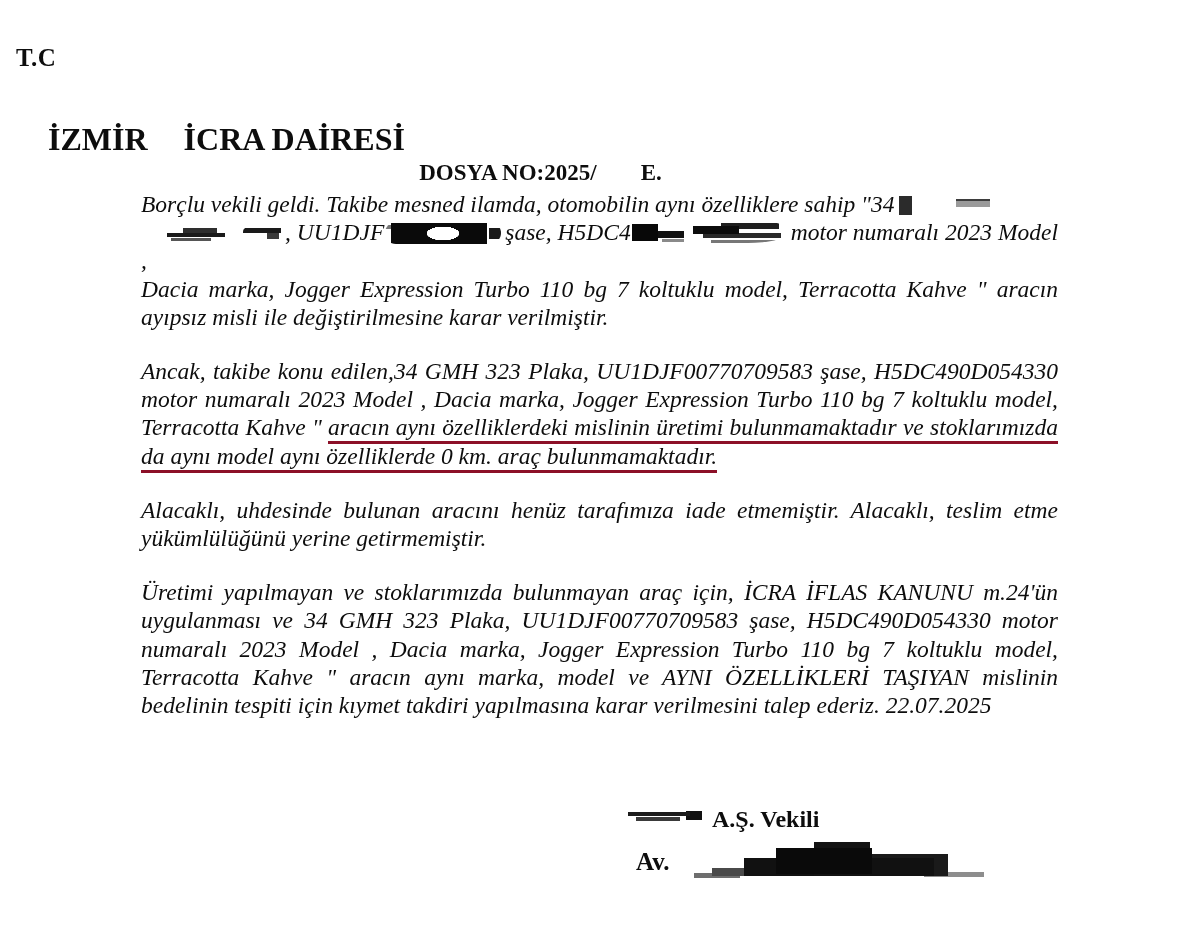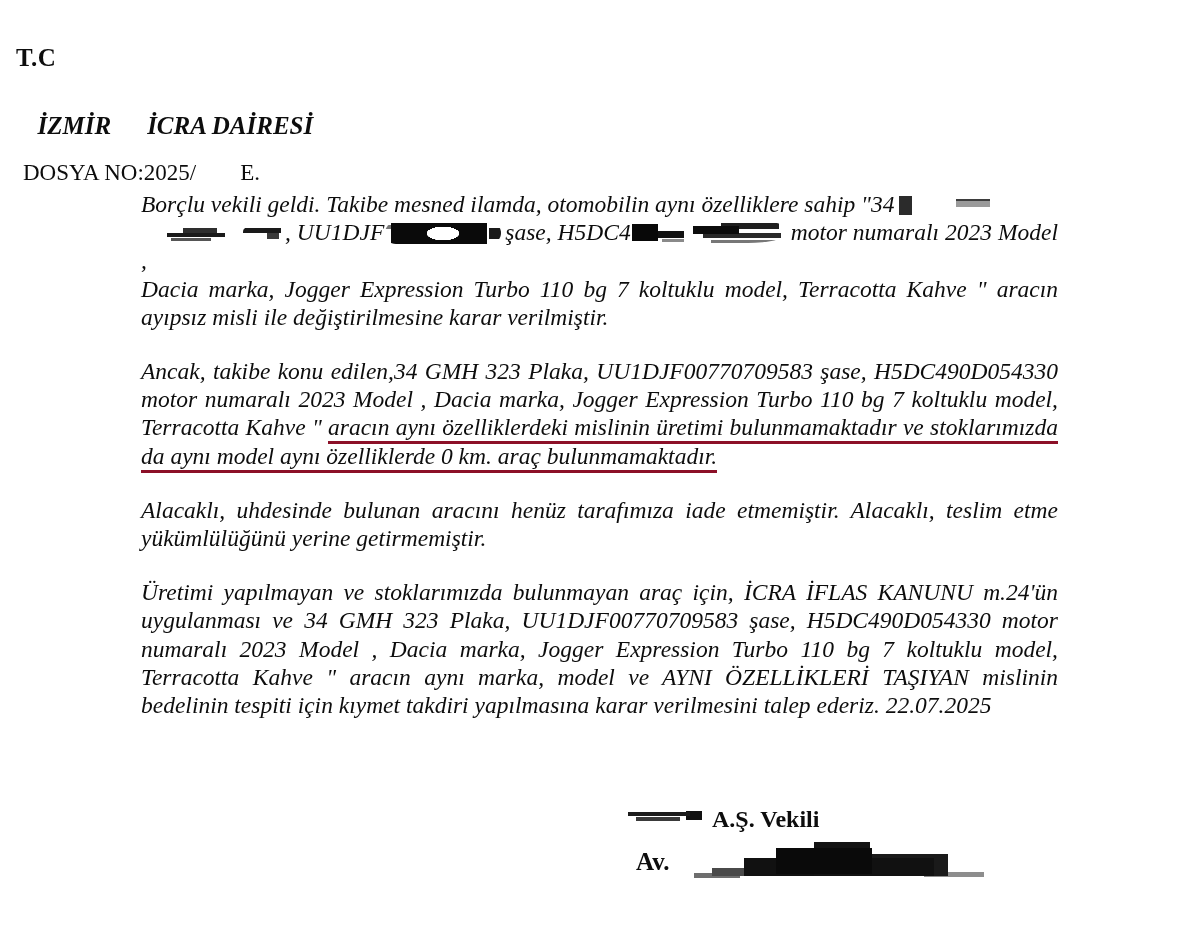--- a/index.html
+++ b/index.html
@@ -31,37 +31,36 @@
   }
   .hdr-tc {
     font-weight: bold;
     font-size: 25px;
     letter-spacing: 0.3px;
     line-height: 1.15;
     margin-left: 16px;
   }
   .hdr-office-row {
     font-weight: bold;
-    font-size: 25px;
+    font-size: 32px;
     line-height: 1.35;
     margin-top: 2px;
     white-space: pre;
-    font-style: italic;
   }
   .hdr-city { margin-right: 36px; }
 
   
   .file-no-row {
     position: absolute;
     left: 0;
     right: 0;
     top: 134px;
-    text-align: left;
+    text-align: center;
     padding-right: 142px;
-    font-weight: normal;
+    font-weight: bold;
     font-size: 23px;
     white-space: pre;
   }
   .file-no-e { margin-left: 44px; }
 
   
   .body-block {
     position: absolute;
     left: 141px;
     right: 142px;

